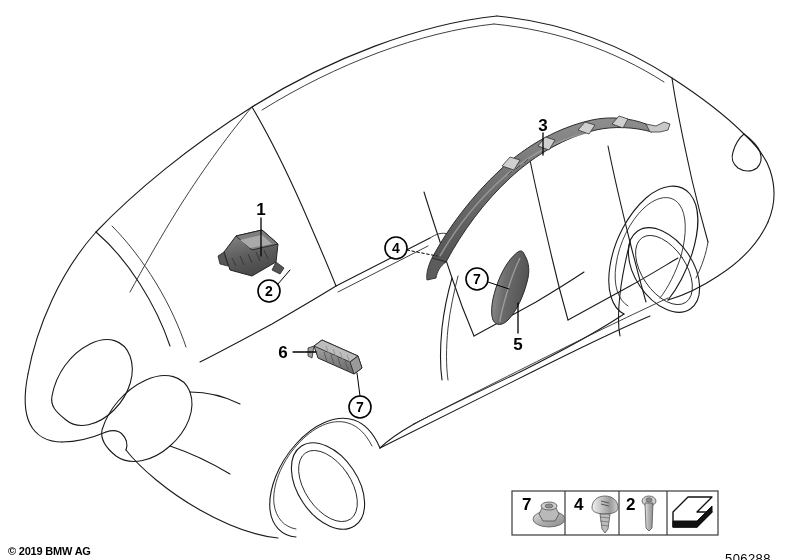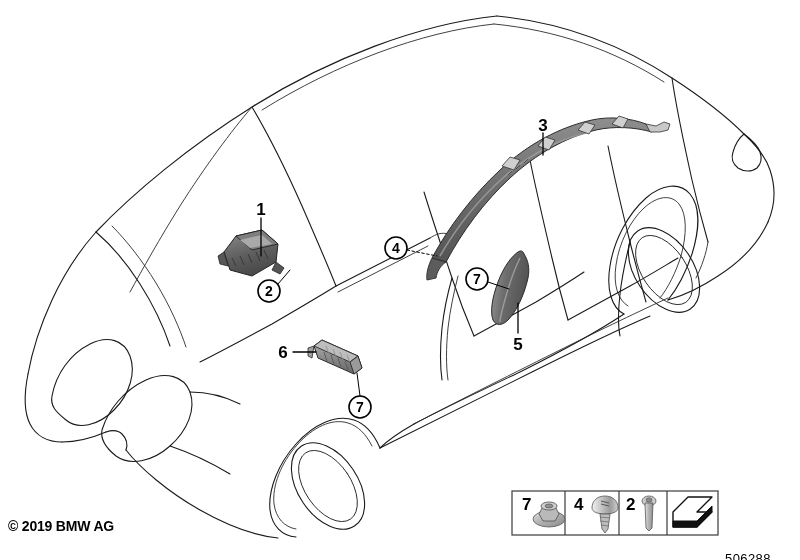--- a/index.html
+++ b/index.html
@@ -23,22 +23,22 @@
     height: 560px;
   }
   svg.sheet {
     display: block;
     width: 800px;
     height: 560px;
   }
   .copyright {
     position: absolute;
     left: 8px;
-    top: 518px;
-    font-size: 14px;
+    top: 545px;
+    font-size: 11px;
     font-weight: bold;
     font-family: "Liberation Sans", sans-serif;
     letter-spacing: -0.2px;
     white-space: nowrap;
   }
   .partno {
     position: absolute;
     left: 725px;
     top: 551px;
     font-size: 13px;

